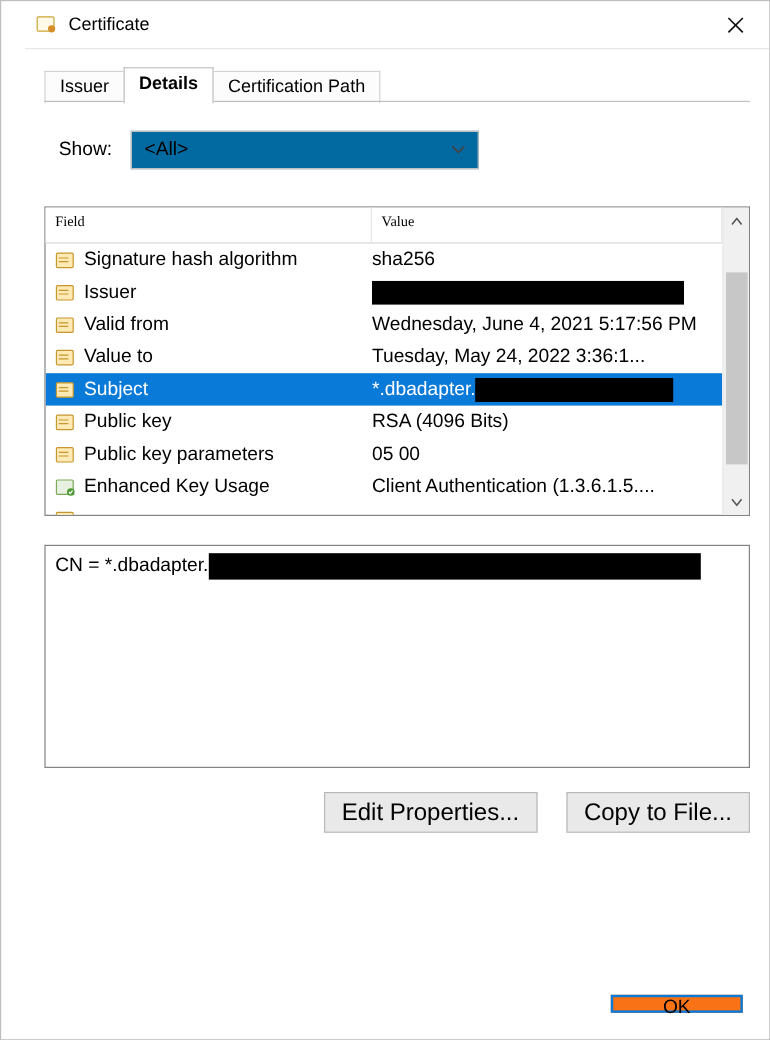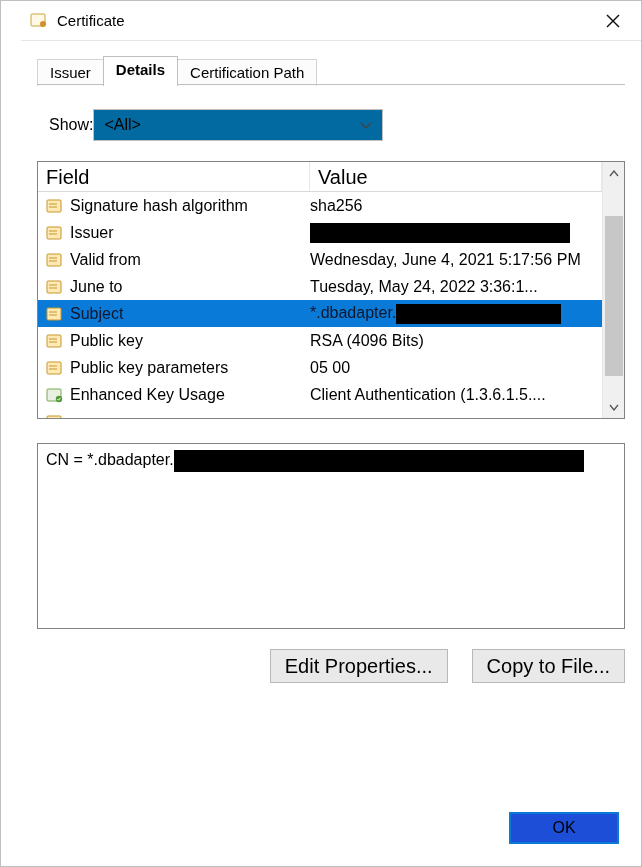--- a/index.html
+++ b/index.html
@@ -9,50 +9,50 @@
     .title-icon { width: 20px; height: 20px; margin-right: 8px; display: flex; align-items: center; justify-content: center; }
     .title-text { flex: 1; font-size: 15px; }
     .close-btn { width: 40px; height: 36px; display: flex; align-items: center; justify-content: center; font-size: 18px; color: #111; background: transparent; border: none; cursor: pointer; }
     .content { flex: 1; padding: 14px 16px 16px 16px; display: flex; flex-direction: column; }
     .tabs { display: flex; align-items: flex-end; height: 30px; position: relative; }
     .tab { padding: 4px 12px 6px 12px; border: 1px solid #c0c0c0; border-bottom: none; background: #fff; font-size: 15px; cursor: pointer; position: relative; }
     .tab.inactive { border-top: 1px solid #d3d3d3; border-left: 1px solid #d3d3d3; border-right: 1px solid #d3d3d3; background: #fcfcfc; height: 27px; top: 1px; }
     .tab.active { background: #fff; border-top: 1px solid #c0c0c0; z-index: 3; margin-bottom: -1px; height: 30px; font-weight: bold; }
     .tab + .tab { margin-left: -1px; }
     .tab-border { border-top: 1px solid #c0c0c0; margin-top: -1px; z-index: 1; position: relative; }
-    .showrow { display: flex; align-items: center; margin: 24px 0 20px 12px; }
+    .showrow { display: flex; align-items: center; gap: 16px; margin: 24px 0 31px 12px; }
     .show-label { font-size: 16px; }
     .show-select { width: 290px; height: 32px; border: 1px solid #c0c0c0; background: #0369a1; display: flex; align-items: center; justify-content: space-between; padding: 0 10px; cursor: pointer; font-size: 16px; }
     .chevron-down { display: inline-block; }
 
     .listbox { border: 1px solid #828282; width: 100%; height: 258px; display: flex; position: relative; }
     .list-cols { display: flex; width: calc(100% - 22px); flex-direction: column; }
     .list-header { display: flex; height: 30px; border-bottom: 1px solid #d9d9d9; background: #fff; }
-    .list-header .col { padding: 4px 8px; font-size: 20px; border-right: 1px solid #e6e6e6; }
+    .list-header .col { padding: 4px 8px; font-size: 12px; border-right: 1px solid #e6e6e6; font-family: Liberation Serif, serif; }
     .col-field { width: 272px; }
     .col-value { flex: 1; }
     .list-body { flex: 1; overflow: hidden; }
     .row { display: flex; height: 27px; align-items: center; font-size: 16px; cursor: default; }
     .row .icon { width: 22px; height: 20px; margin: 0 4px 0 6px; flex: none; display: flex; align-items: center; justify-content: center; }
     .row .fld { width: 240px; white-space: nowrap; overflow: hidden; }
     .row .val { flex: 1; white-space: nowrap; overflow: hidden; position: relative; }
-    .row.selected { background: #0a7ad9; color: #0f172a; }
+    .row.selected { background: #0a7ad9; color: #ffffff; }
     .redact { display: inline-block; height: 20px; background: #000; vertical-align: middle; }
 
     .scroll { width: 22px; background: #f0f0f0; border-left: 1px solid #e8e8e8; display: flex; flex-direction: column; align-items: center; }
     .scroll .arrow { width: 22px; height: 22px; display: flex; align-items: center; justify-content: center; color: #555; font-size: 12px; cursor: pointer; }
     .scroll .track { flex: 1; width: 22px; position: relative; }
     .scroll .thumb { position: absolute; left: 2px; right: 2px; background: #c7c7c7; border-radius: 0; }
 
     .detail-box { margin-top: 24px; border: 1px solid #828282; width: 100%; height: 186px; padding: 6px 8px; font-size: 16px; overflow: hidden; white-space: nowrap; }
 
     .btn-row { display: flex; justify-content: flex-end; gap: 24px; margin-top: 20px; }
     .btn { min-width: 140px; height: 34px; border: 1px solid #b8b8b8; background: #e9e9e9; font-size: 20px; cursor: pointer; padding: 0 14px; }
     .footer { display: flex; justify-content: flex-end; padding: 0 22px 22px 0; }
-    .ok-btn { width: 110px; height: 32px; border: 2px solid #0a7ad9; background: #1d4ed8; font-size: 16px; cursor: pointer; }
+    .ok-btn { width: 110px; height: 15px; border: 2px solid #0a7ad9; background: #f97316; font-size: 16px; cursor: pointer; }
 
     
     .cert-svg rect.card { fill: #fff9e6; stroke: #caa53a; }
     .cert-svg circle.seal { fill: #d48f29; }
 
     
     .fi { width: 18px; height: 16px; }
     .fi rect { fill: #ffe9b4; stroke: #c7962d; }
     .fi-ext rect { fill: #e8f1e1; stroke: #79a957; }
     .fi-ext circle { fill: #4f9a35; }
@@ -142,21 +142,21 @@
               <span class="val">Wednesday, June 4, 2021 5:17:56 PM</span>
             </div>
             <div class="row">
               <span class="icon">
                 <svg class="fi" viewBox="0 0 18 16">
                   <rect x="1" y="2" width="14" height="12" rx="1"></rect>
                   <line x1="3" y1="6" x2="11" y2="6" stroke="#c7962d" stroke-width="1"></line>
                   <line x1="3" y1="9" x2="11" y2="9" stroke="#c7962d" stroke-width="1"></line>
                 </svg>
               </span>
-              <span class="fld">June to</span>
+              <span class="fld">Value to</span>
               <span class="val">Tuesday, May 24, 2022 3:36:1...</span>
             </div>
             <div class="row selected">
               <span class="icon">
                 <svg class="fi" viewBox="0 0 18 16">
                   <rect x="1" y="2" width="14" height="12" rx="1"></rect>
                   <line x1="3" y1="6" x2="11" y2="6" stroke="#c7962d" stroke-width="1"></line>
                   <line x1="3" y1="9" x2="11" y2="9" stroke="#c7962d" stroke-width="1"></line>
                 </svg>
               </span>

